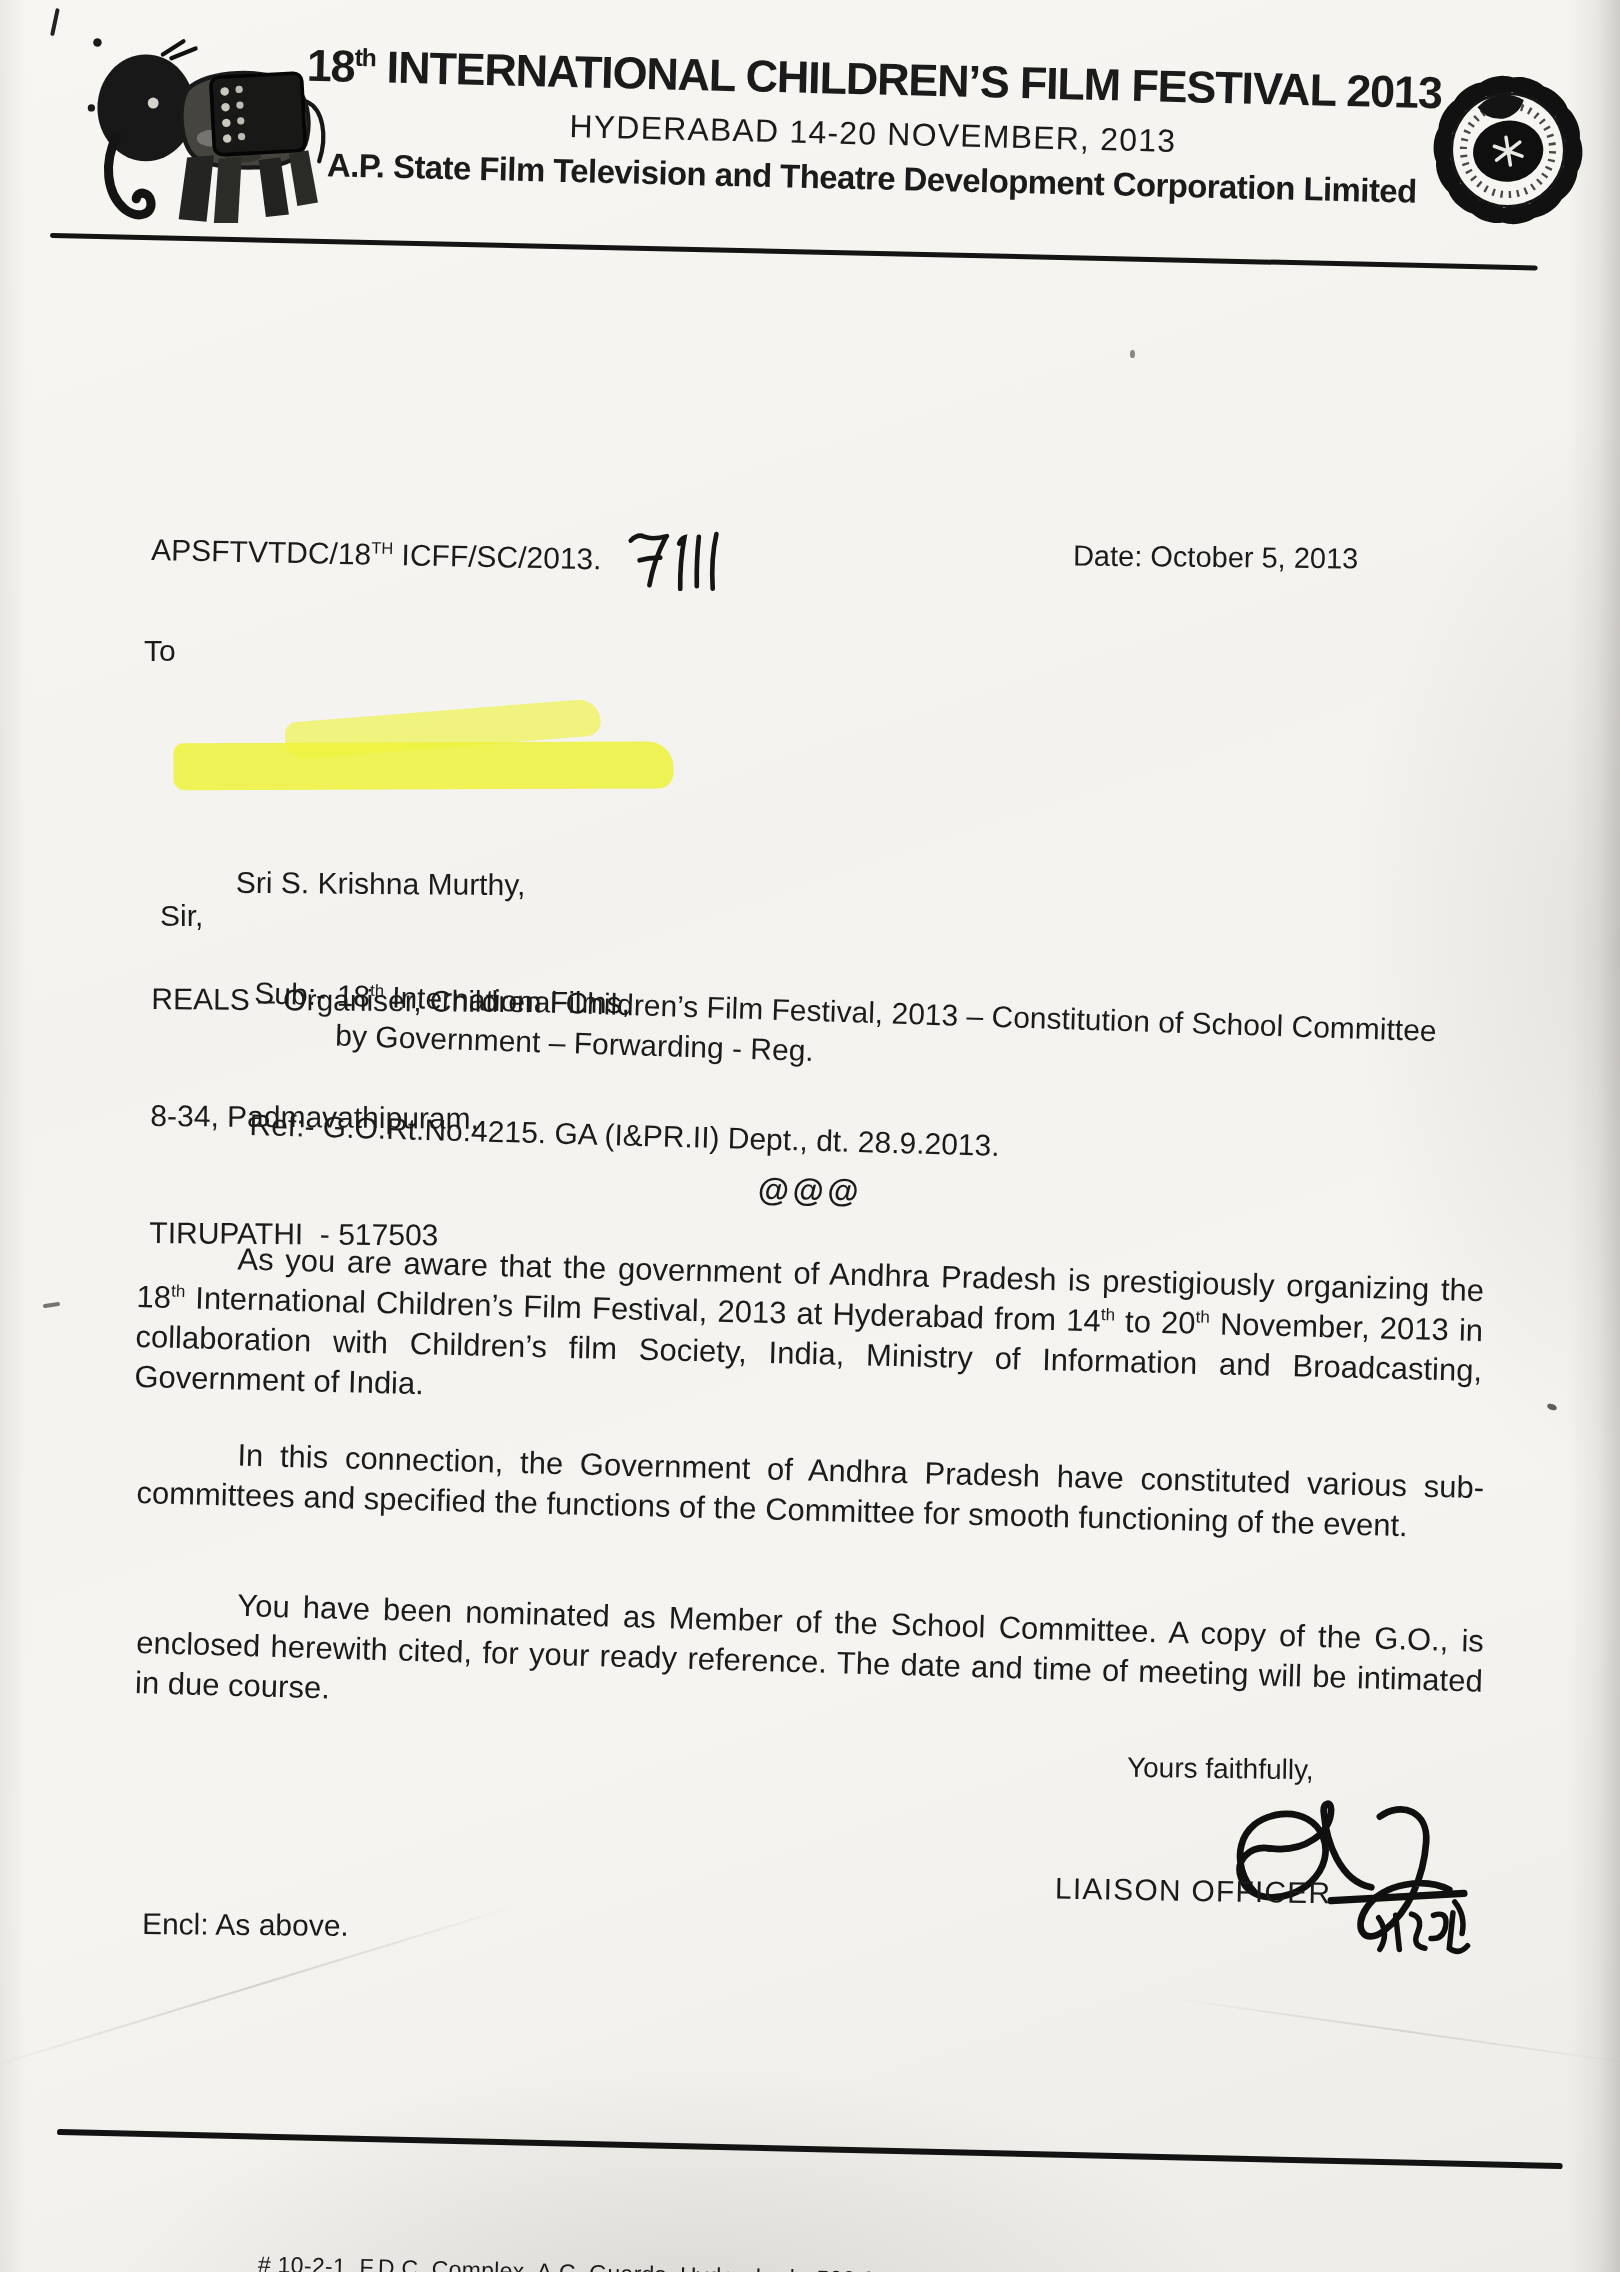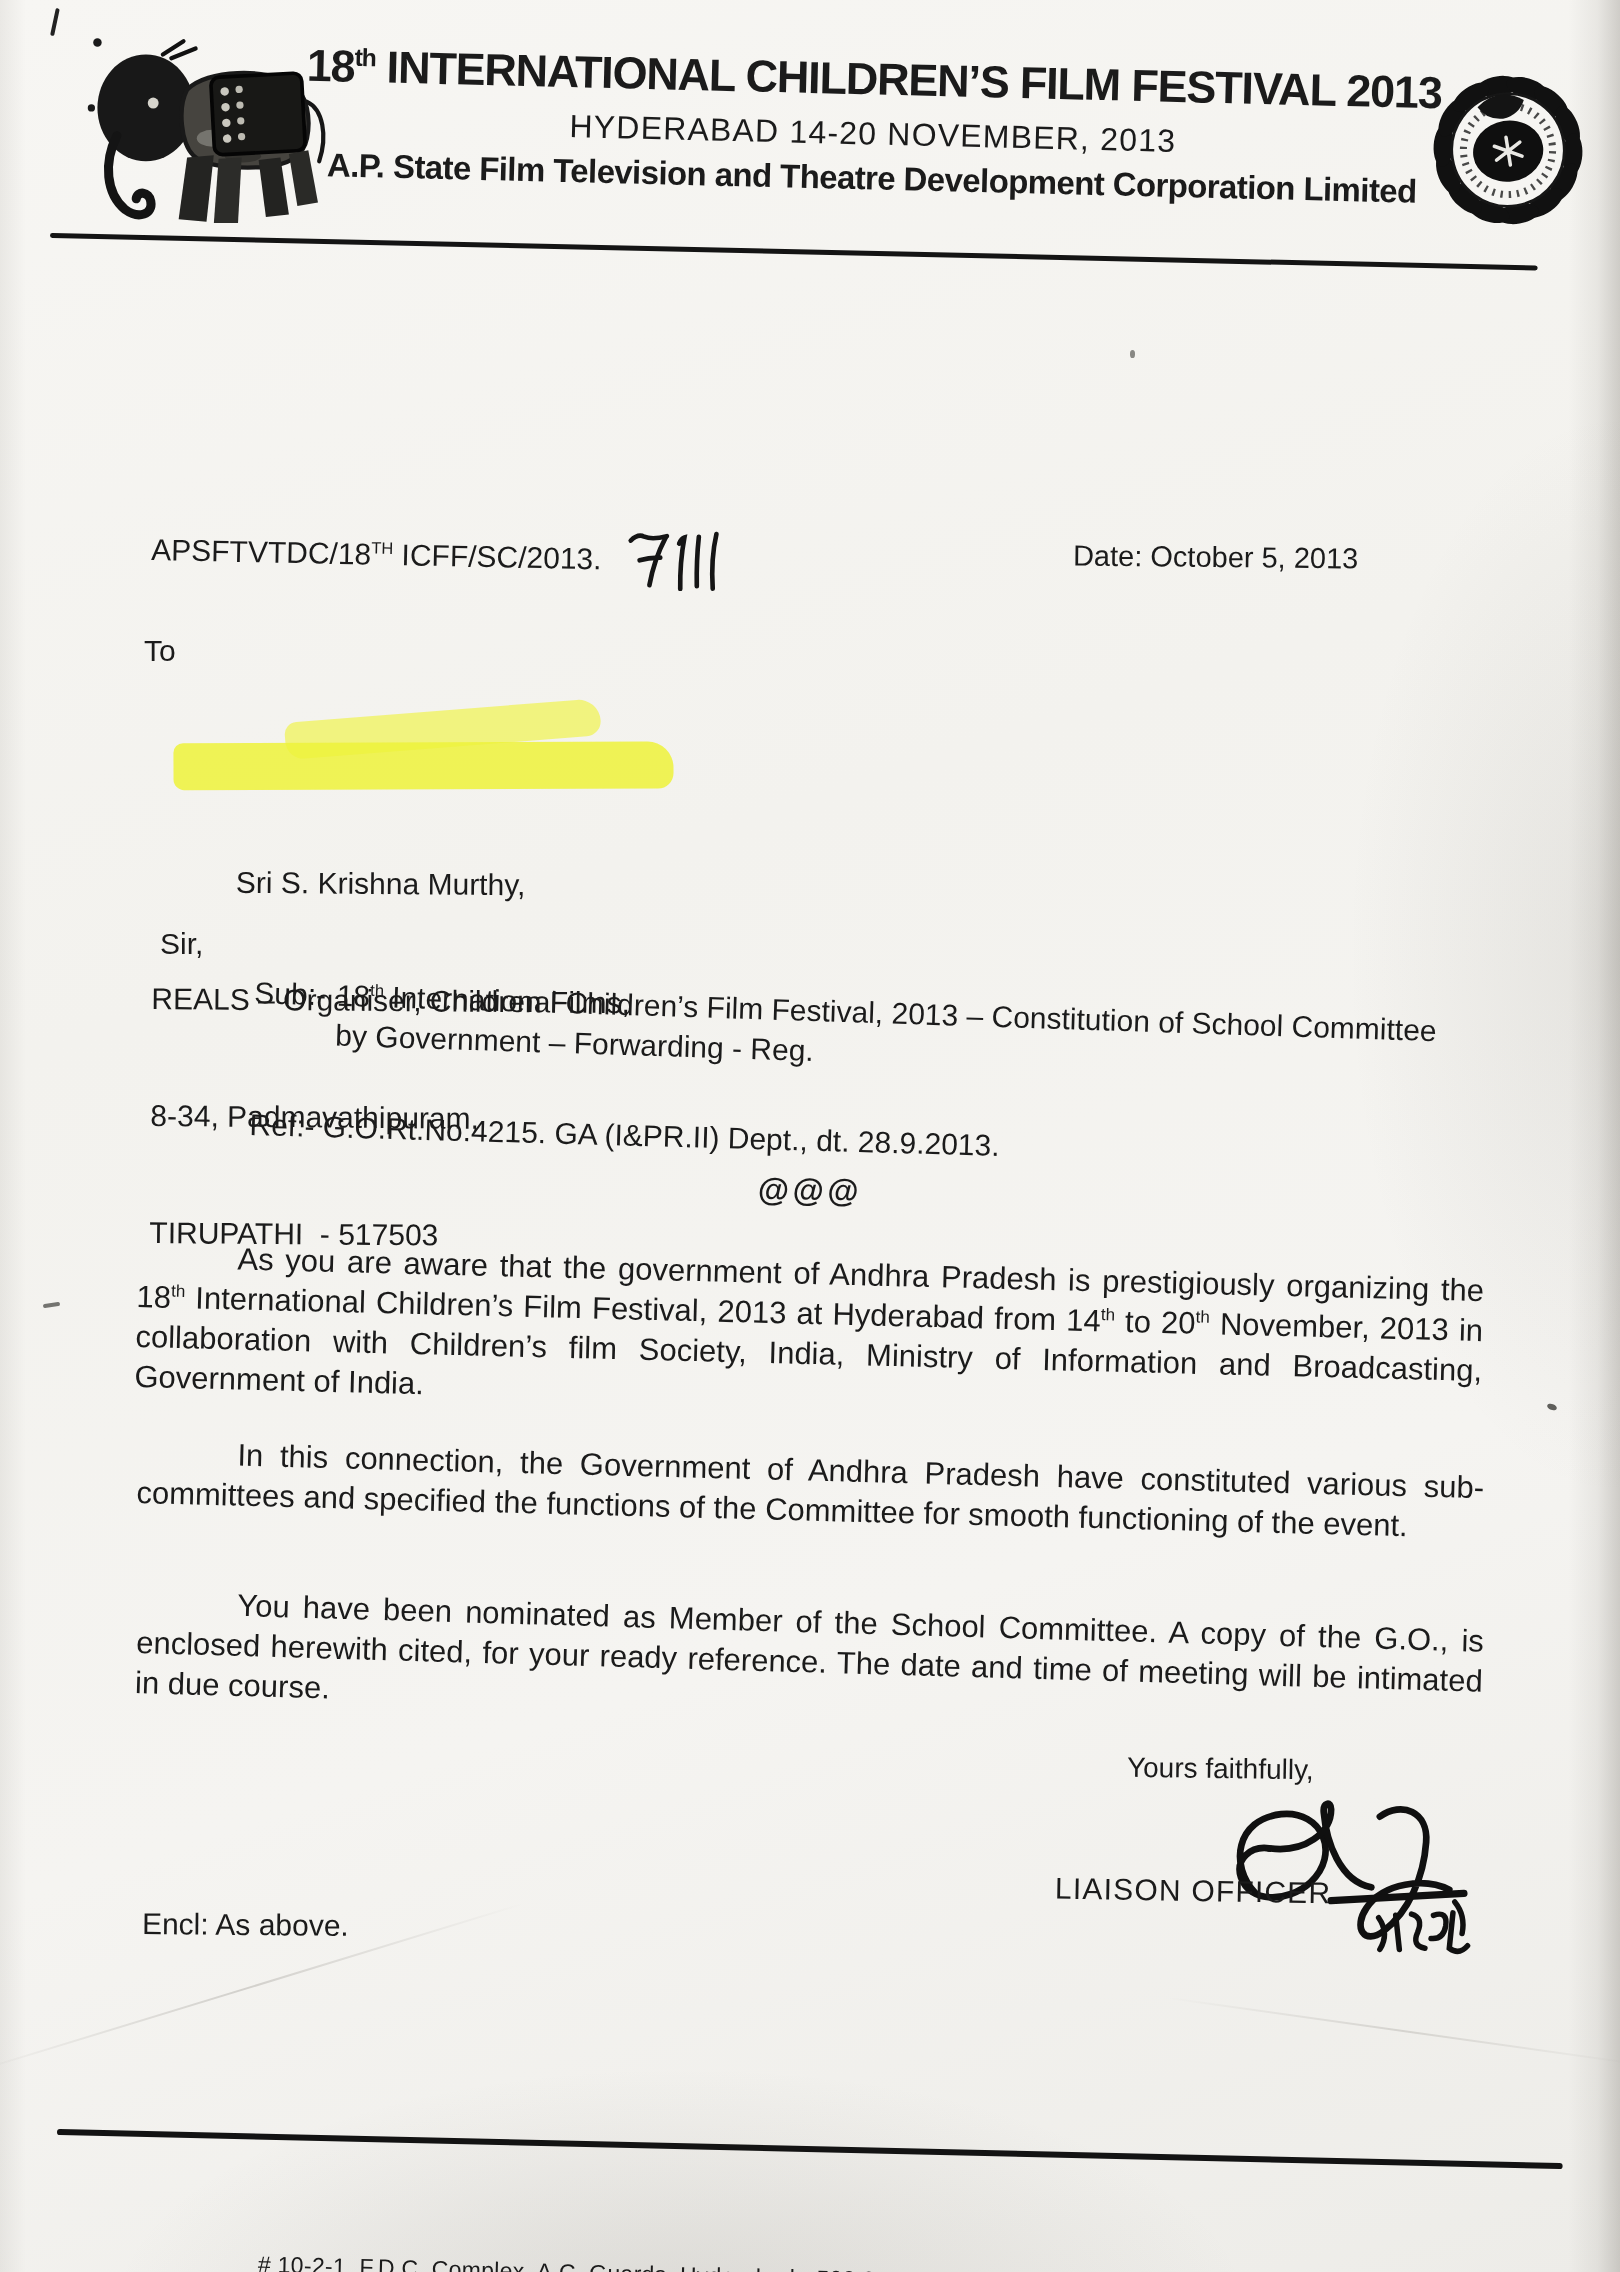--- a/index.html
+++ b/index.html
@@ -41,21 +41,21 @@
   
   .to      { left:144px; top:634px; font-size:30px; }
   .addr    { left:154px; top:706px; font-size:30px; line-height:39px;
              transform:rotate(.5deg); transform-origin:left top; white-space:pre-wrap; }
   .name-line { position:relative; display:inline-block; }
   .name-line > span { position:relative; }
   .hl1 { position:absolute; left:-13px; top:-4.8px; width:500px; height:47px; background:#edf23a;
          opacity:.85; border-radius:9.6px 26px 15.5px 10.7px; transform:rotate(-.7deg); }
   .hl2 { position:absolute; left:98px; top:-37px; width:316px; height:37px; background:#eff342;
          opacity:.65; border-radius:21.5px 38px 26px 31px; transform:rotate(-5deg); }
-  .sir     { left:160px; top:899px; font-size:30px;margin-top:28px; }
+  .sir     { left:160px; top:899px; font-size:30px; }
 
   
   .subject { left:255px; top:973px; width:1206px; font-size:30px; line-height:40px;
              display:flex; transform:rotate(1.85deg); transform-origin:left top; }
   .subject .label { flex:0 0 auto; margin-right:10.7px; }
   .refline { left:250px; top:1108px; font-size:30px; transform:rotate(1.6deg);
              transform-origin:left top; white-space:nowrap; }
   .sep     { left:0; top:1172px; width:1620px; text-align:center; font-size:32px;
              font-weight:bold; letter-spacing:3.6px; transform:rotate(.8deg); }
 

